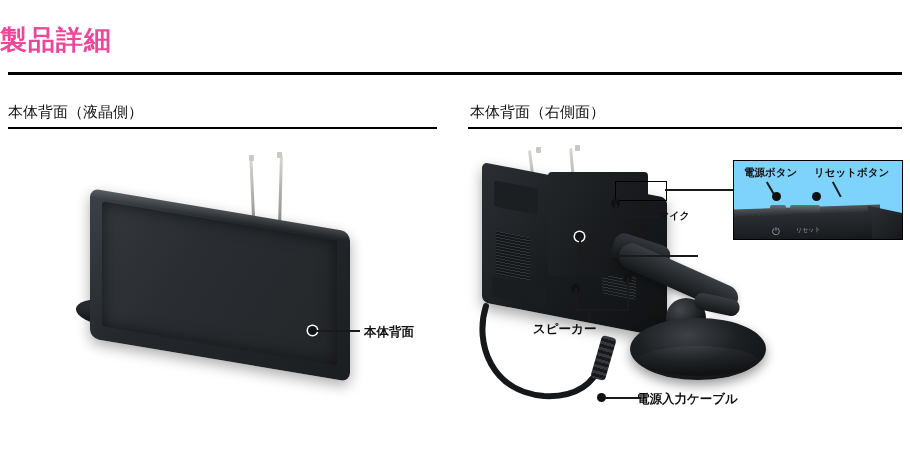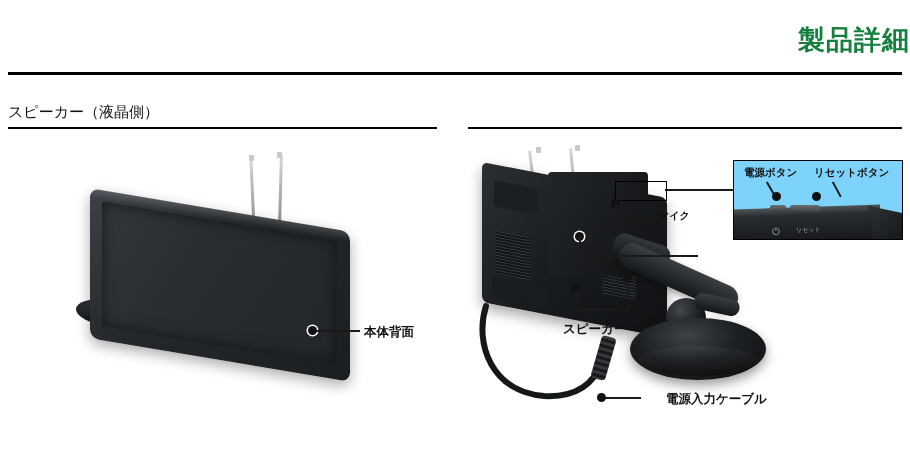--- a/index.html
+++ b/index.html
@@ -5,22 +5,22 @@
   html,body{margin:0;padding:0;}
   body{
     width:910px;height:460px;background:#ffffff;
     font-family:"Liberation Sans","DejaVu Sans",sans-serif;
     color:#111;overflow:hidden;position:relative;
   }
   .page{position:relative;width:910px;height:460px;}
 
   
   .title{
-    position:absolute;left:0;top:22px;width:910px;text-align:right;
-    font-size:27px;font-weight:bold;letter-spacing:1px;color:#15803d;
+    position:absolute;left:0;top:22px;width:910px;text-align:left;
+    font-size:27px;font-weight:bold;letter-spacing:1px;color:#ec4899;
   }
   .title-rule{
     position:absolute;left:8px;top:72px;width:894px;height:3px;background:#000;
   }
   .sec-head{position:absolute;font-size:15px;color:#111;white-space:nowrap;}
   .sec-head.left{left:8px;top:103px;}
   .sec-head.right{left:470px;top:103px;}
   .sec-rule{position:absolute;height:2px;background:#000;top:127px;}
   .sec-rule.left{left:8px;width:429px;}
   .sec-rule.right{left:468px;width:434px;}
@@ -152,21 +152,22 @@
   }
 </style>
 </head>
 <body>
 
 <div class="page">
 
   <div class="title">製品詳細</div>
   <div class="title-rule"></div>
 
-  <div class="sec-head left">スピーカー（液晶側）</div>
+  <div class="sec-head left">本体背面（液晶側）</div>
+  <div class="sec-head right">本体背面（右側面）</div>
   <div class="sec-rule left"></div>
   <div class="sec-rule right"></div>
 
   <div class="photo-left">
 
     <div class="ant" style="left:191px;top:8px;height:72px;transform:rotate(-2.5deg);"></div>
     <div class="ant-tip" style="left:189px;top:5px;"></div>
     <div class="ant" style="left:219px;top:5px;height:70px;transform:rotate(1.5deg);"></div>
     <div class="ant-tip" style="left:217px;top:2px;"></div>
 
@@ -227,25 +228,25 @@
   <div class="dot ring" style="left:575px;top:232px;"></div>
   <div class="vline" style="left:579px;top:236px;height:20px;"></div>
   <div class="hline" style="left:579px;top:255px;width:119px;"></div>
 
   <div class="dot" style="left:571px;top:284px;"></div>
   <div class="vline" style="left:575px;top:288px;height:22px;"></div>
   <div class="dot" style="left:623px;top:274px;"></div>
   <div class="vline" style="left:627px;top:278px;height:32px;"></div>
   <div class="hline" style="left:575px;top:309px;width:53px;"></div>
   <div class="vline" style="left:588px;top:309px;height:12px;"></div>
-  <div class="lbl" style="left:563px;top:321px;">スピーカー</div>
+  <div class="lbl" style="left:533px;top:321px;">スピーカー</div>
 
   <div class="dot" style="left:597px;top:393px;"></div>
   <div class="hline" style="left:605px;top:397px;width:36px;"></div>
-  <div class="lbl" style="left:666px;top:391px;">電源入力ケーブル</div>
+  <div class="lbl" style="left:637px;top:391px;">電源入力ケーブル</div>
 
   <div class="inset">
     <div class="inset-lbl" style="left:10px;top:5px;">電源ボタン</div>
     <div class="inset-lbl" style="left:80px;top:5px;">リセットボタン</div>
 
     <div class="oline" style="left:33px;top:20px;width:19px;transform:rotate(60deg);"></div>
     <div class="dot" style="left:38px;top:31px;"></div>
 
     <div class="oline" style="left:99px;top:20px;width:17px;transform:rotate(62deg);"></div>
     <div class="dot" style="left:78px;top:31px;"></div>

